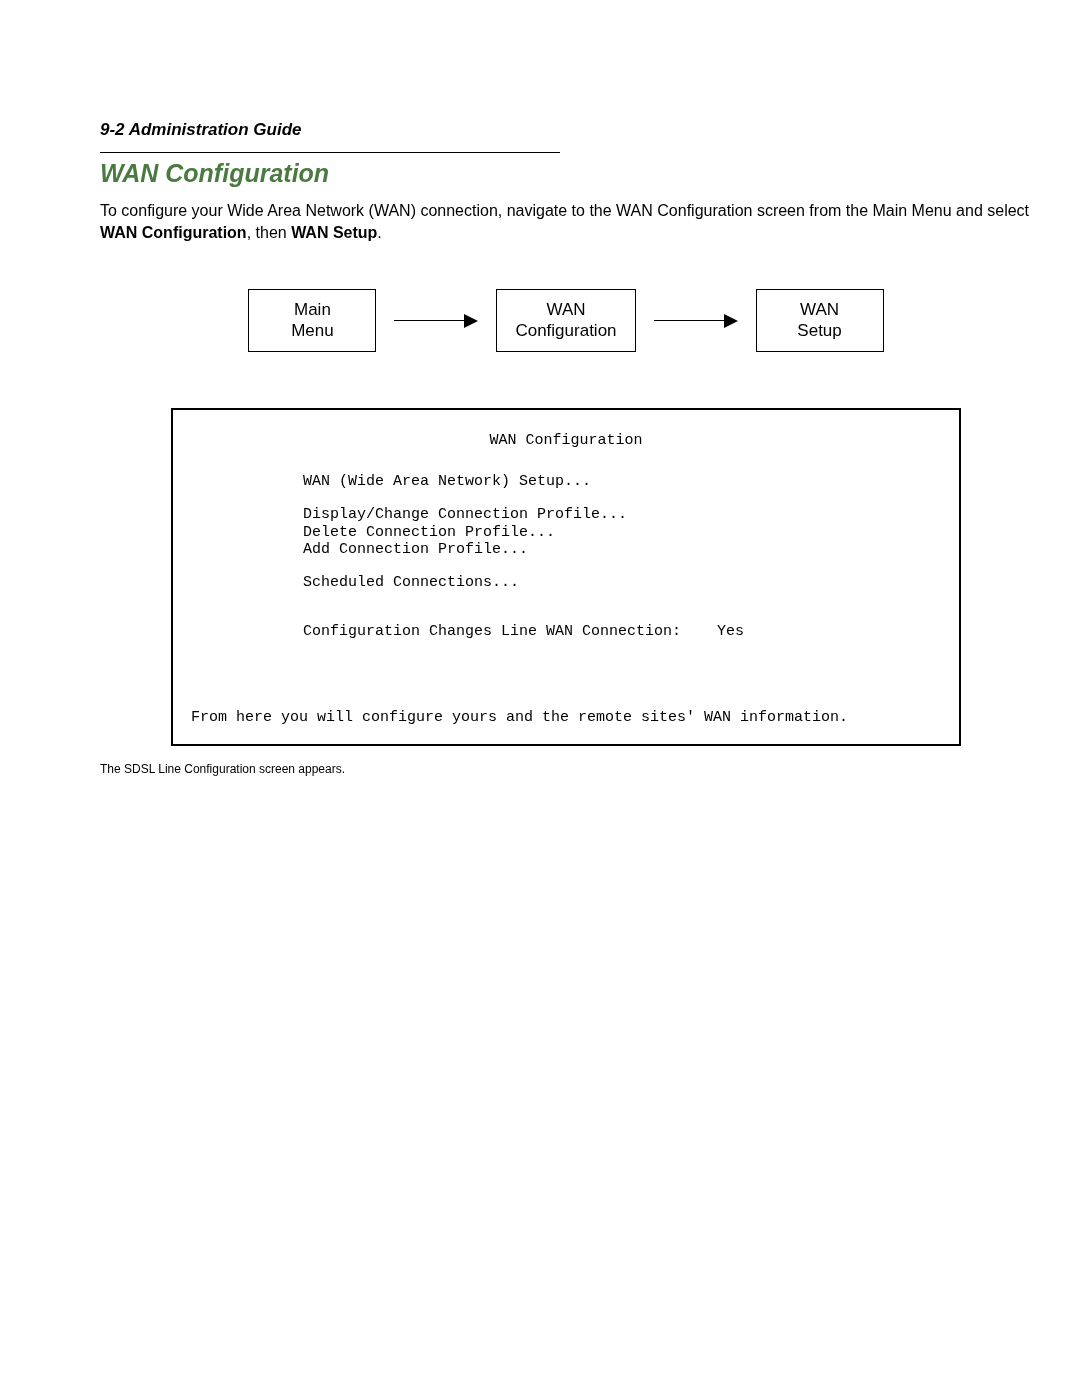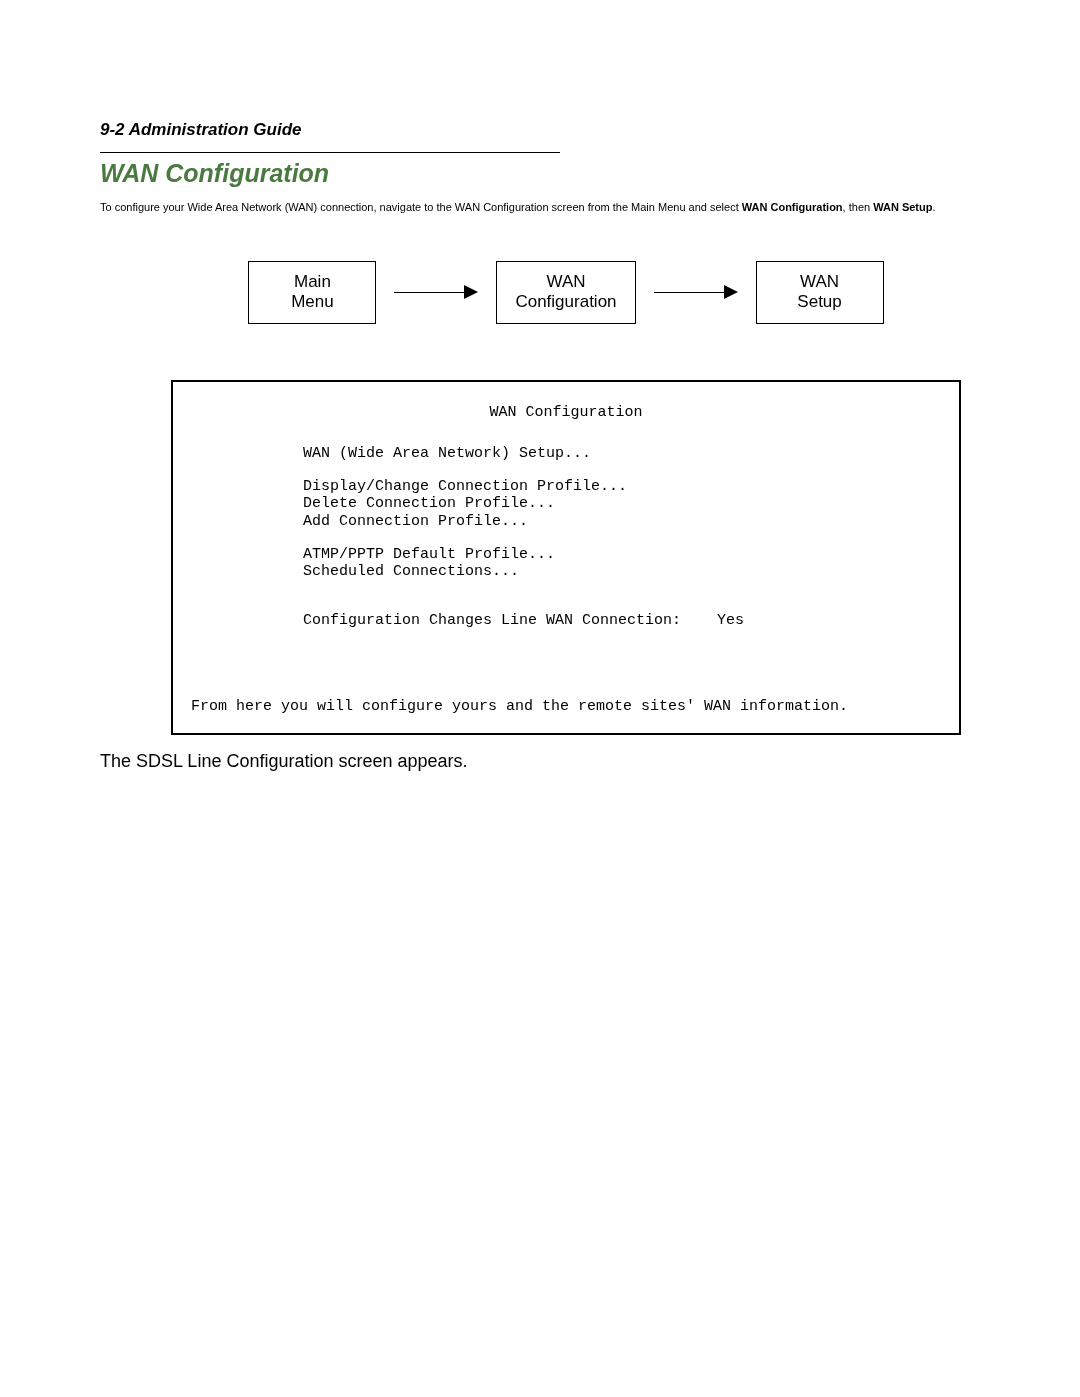--- a/index.html
+++ b/index.html
@@ -29,21 +29,21 @@
   }
   .section-title {
     font-family: "Trebuchet MS", Arial, sans-serif;
     font-style: italic;
     font-weight: 600;
     font-size: 25px;
     color: #4a7a3f;
     margin: 4px 0 12px 0;
   }
   .intro {
-    font-size: 11px;
+    font-size: 16px;
     line-height: 1.35;
     margin-bottom: 46px;
   }
   .intro b { font-weight: bold; }
 
   
   .crumb-row {
     display: flex;
     align-items: center;
     justify-content: center;
@@ -95,21 +95,21 @@
     margin-left: 112px;
     white-space: pre;
   }
   .t-gap { height: 16px; }
   .t-gap-lg { height: 68px; }
   .t-footer {
     white-space: pre;
   }
 
   .after-text {
-    font-size: 18px;
+    font-size: 12px;
     margin-top: 16px;
   }
 </style>
 </head>
 <body>
 
 <div class="page">
 
   <div class="header-line">9-2  Administration Guide</div>
   <div class="divider"></div>
@@ -145,21 +145,20 @@
 
   <div class="terminal">
     <div class="t-title">WAN Configuration</div>
 
     <div class="t-block">WAN (Wide Area Network) Setup...</div>
     <div class="t-gap"></div>
     <div class="t-block">Display/Change Connection Profile...</div>
     <div class="t-block">Delete Connection Profile...</div>
     <div class="t-block">Add Connection Profile...</div>
     <div class="t-gap"></div>
-    <div class="t-block">ATMP/PPTP Default Profile...</div>
     <div class="t-block">Scheduled Connections...</div>
     <div class="t-gap"></div>
     <div class="t-gap"></div>
     <div class="t-block">Configuration Changes Line WAN Connection:    Yes</div>
     <div class="t-gap-lg"></div>
     <div class="t-footer">From here you will configure yours and the remote sites' WAN information.</div>
   </div>
 
   <div class="after-text">The SDSL Line Configuration screen appears.</div>
 

